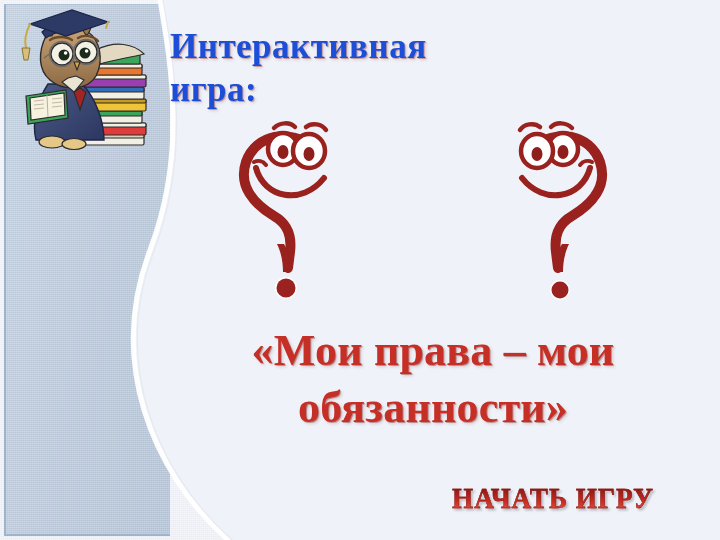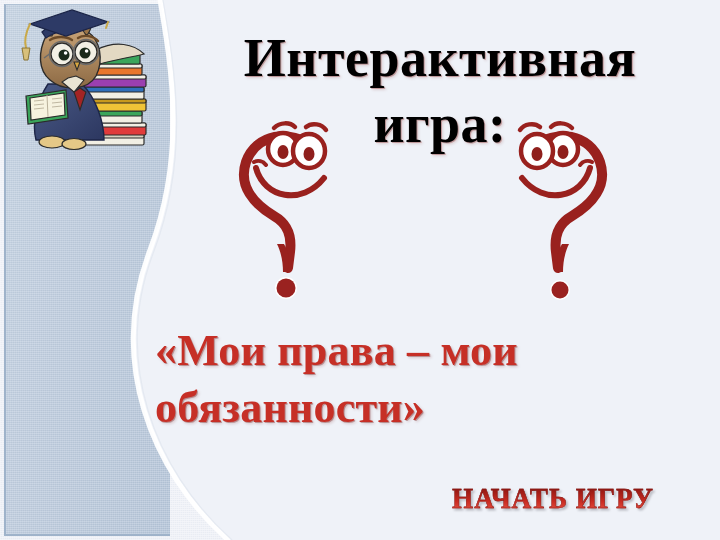--- a/index.html
+++ b/index.html
@@ -68,36 +68,37 @@
     width: 720px;
     height: 540px;
   }
 
   
   .title {
     position: absolute;
     left: 170px;
     top: 26px;
     width: 540px;
-    text-align: center;
+    text-align: left;
     font-family: "Liberation Serif", "DejaVu Serif", serif;
     font-weight: bold;
-    font-size: 54px;
+    font-size: 35px;
     line-height: 1.22;
-    color: #000000;
+    color: #1d4ed8;
     letter-spacing: .5px;
     text-shadow: 1px 1px 0 rgba(120,20,15,.30), 2px 2px 3px rgba(120,20,15,.16);
     white-space: pre-line;
   }
 
   .subtitle {
     position: absolute;
     left: 155px;
     top: 322px;
     width: 556px;
+    text-align: center;
     font-family: "Liberation Serif", "DejaVu Serif", serif;
     font-weight: bold;
     font-size: 44px;
     line-height: 1.30;
     color: #c62f26;
     letter-spacing: .2px;
     text-shadow: 1px 1px 0 rgba(110,18,14,.34), 2px 2px 3px rgba(110,18,14,.18);
     white-space: pre-line;
   }
 

